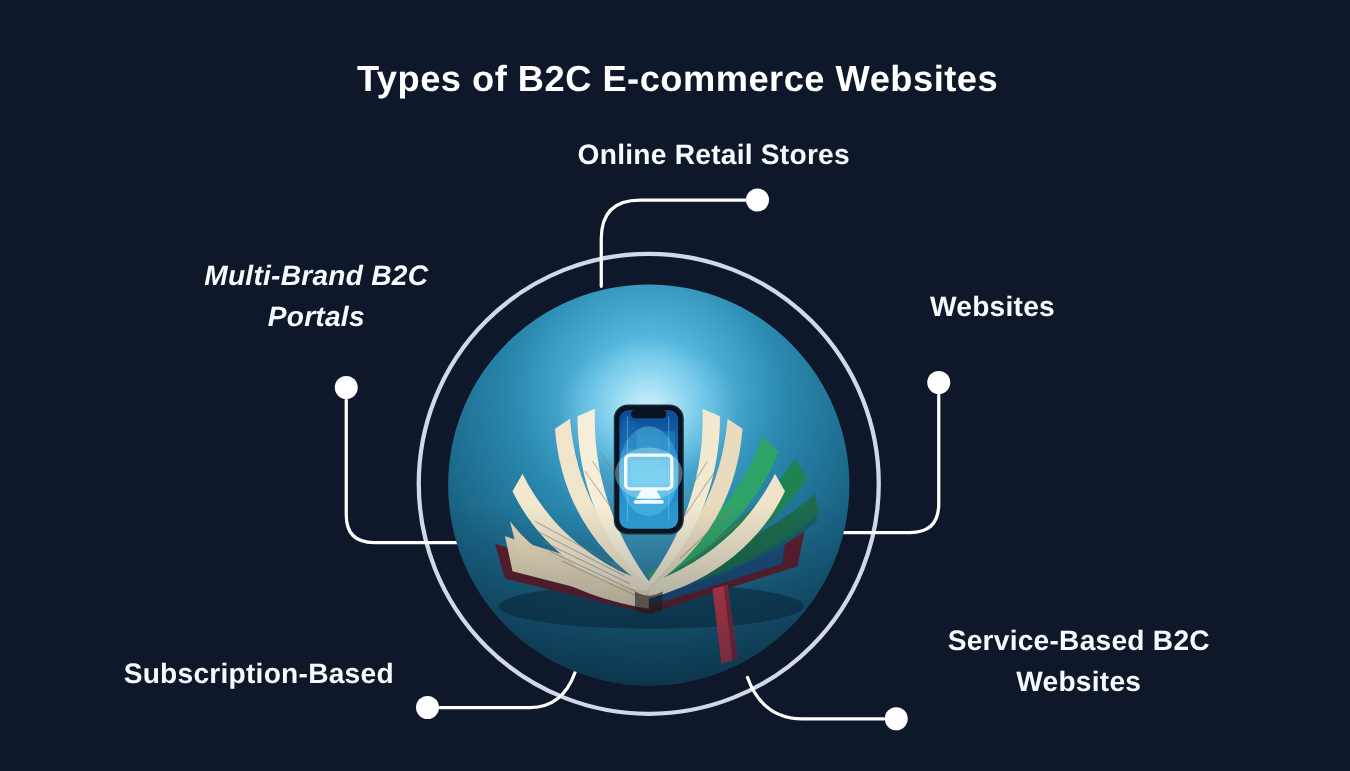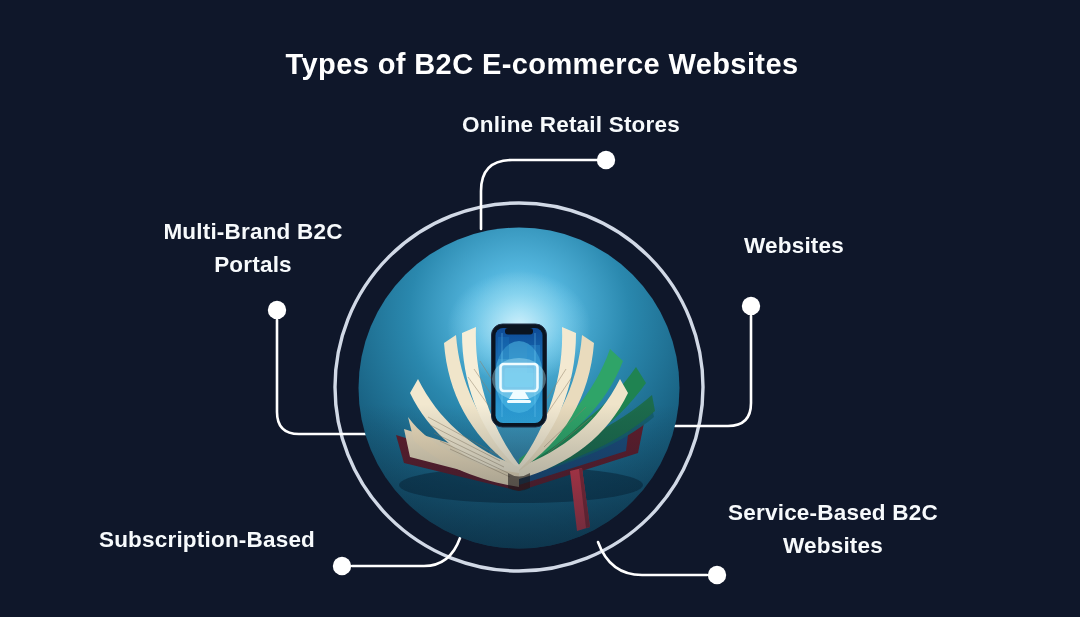--- a/index.html
+++ b/index.html
@@ -150,31 +150,31 @@
       </g>
 
       <rect x="0" y="0" width="322" height="322" fill="url(#deepG)"></rect>
     </g>
   </svg>
 
   <div class="node-label" style="left:571px;top:124px;">
     <span>Online Retail Stores</span>
   </div>
 
-  <div class="node-label" style="left:253px;top:248px;">
+  <div class="node-label" style="left:253px;top:237px;font-style:italic;">
     <span>Multi-Brand B2C</span>
     <span>Portals</span>
   </div>
 
   <div class="node-label" style="left:794px;top:245px;">
     <span>Websites</span>
   </div>
 
   <div class="node-label" style="left:207px;top:539px;text-align:center;">
     <span>Subscription-Based</span>
   </div>
 
-  <div class="node-label" style="left:833px;top:529px;">
+  <div class="node-label" style="left:863px;top:529px;">
     <span>Service-Based B2C</span>
     <span>Websites</span>
   </div>
 
 </div>
 
 </body></html>

